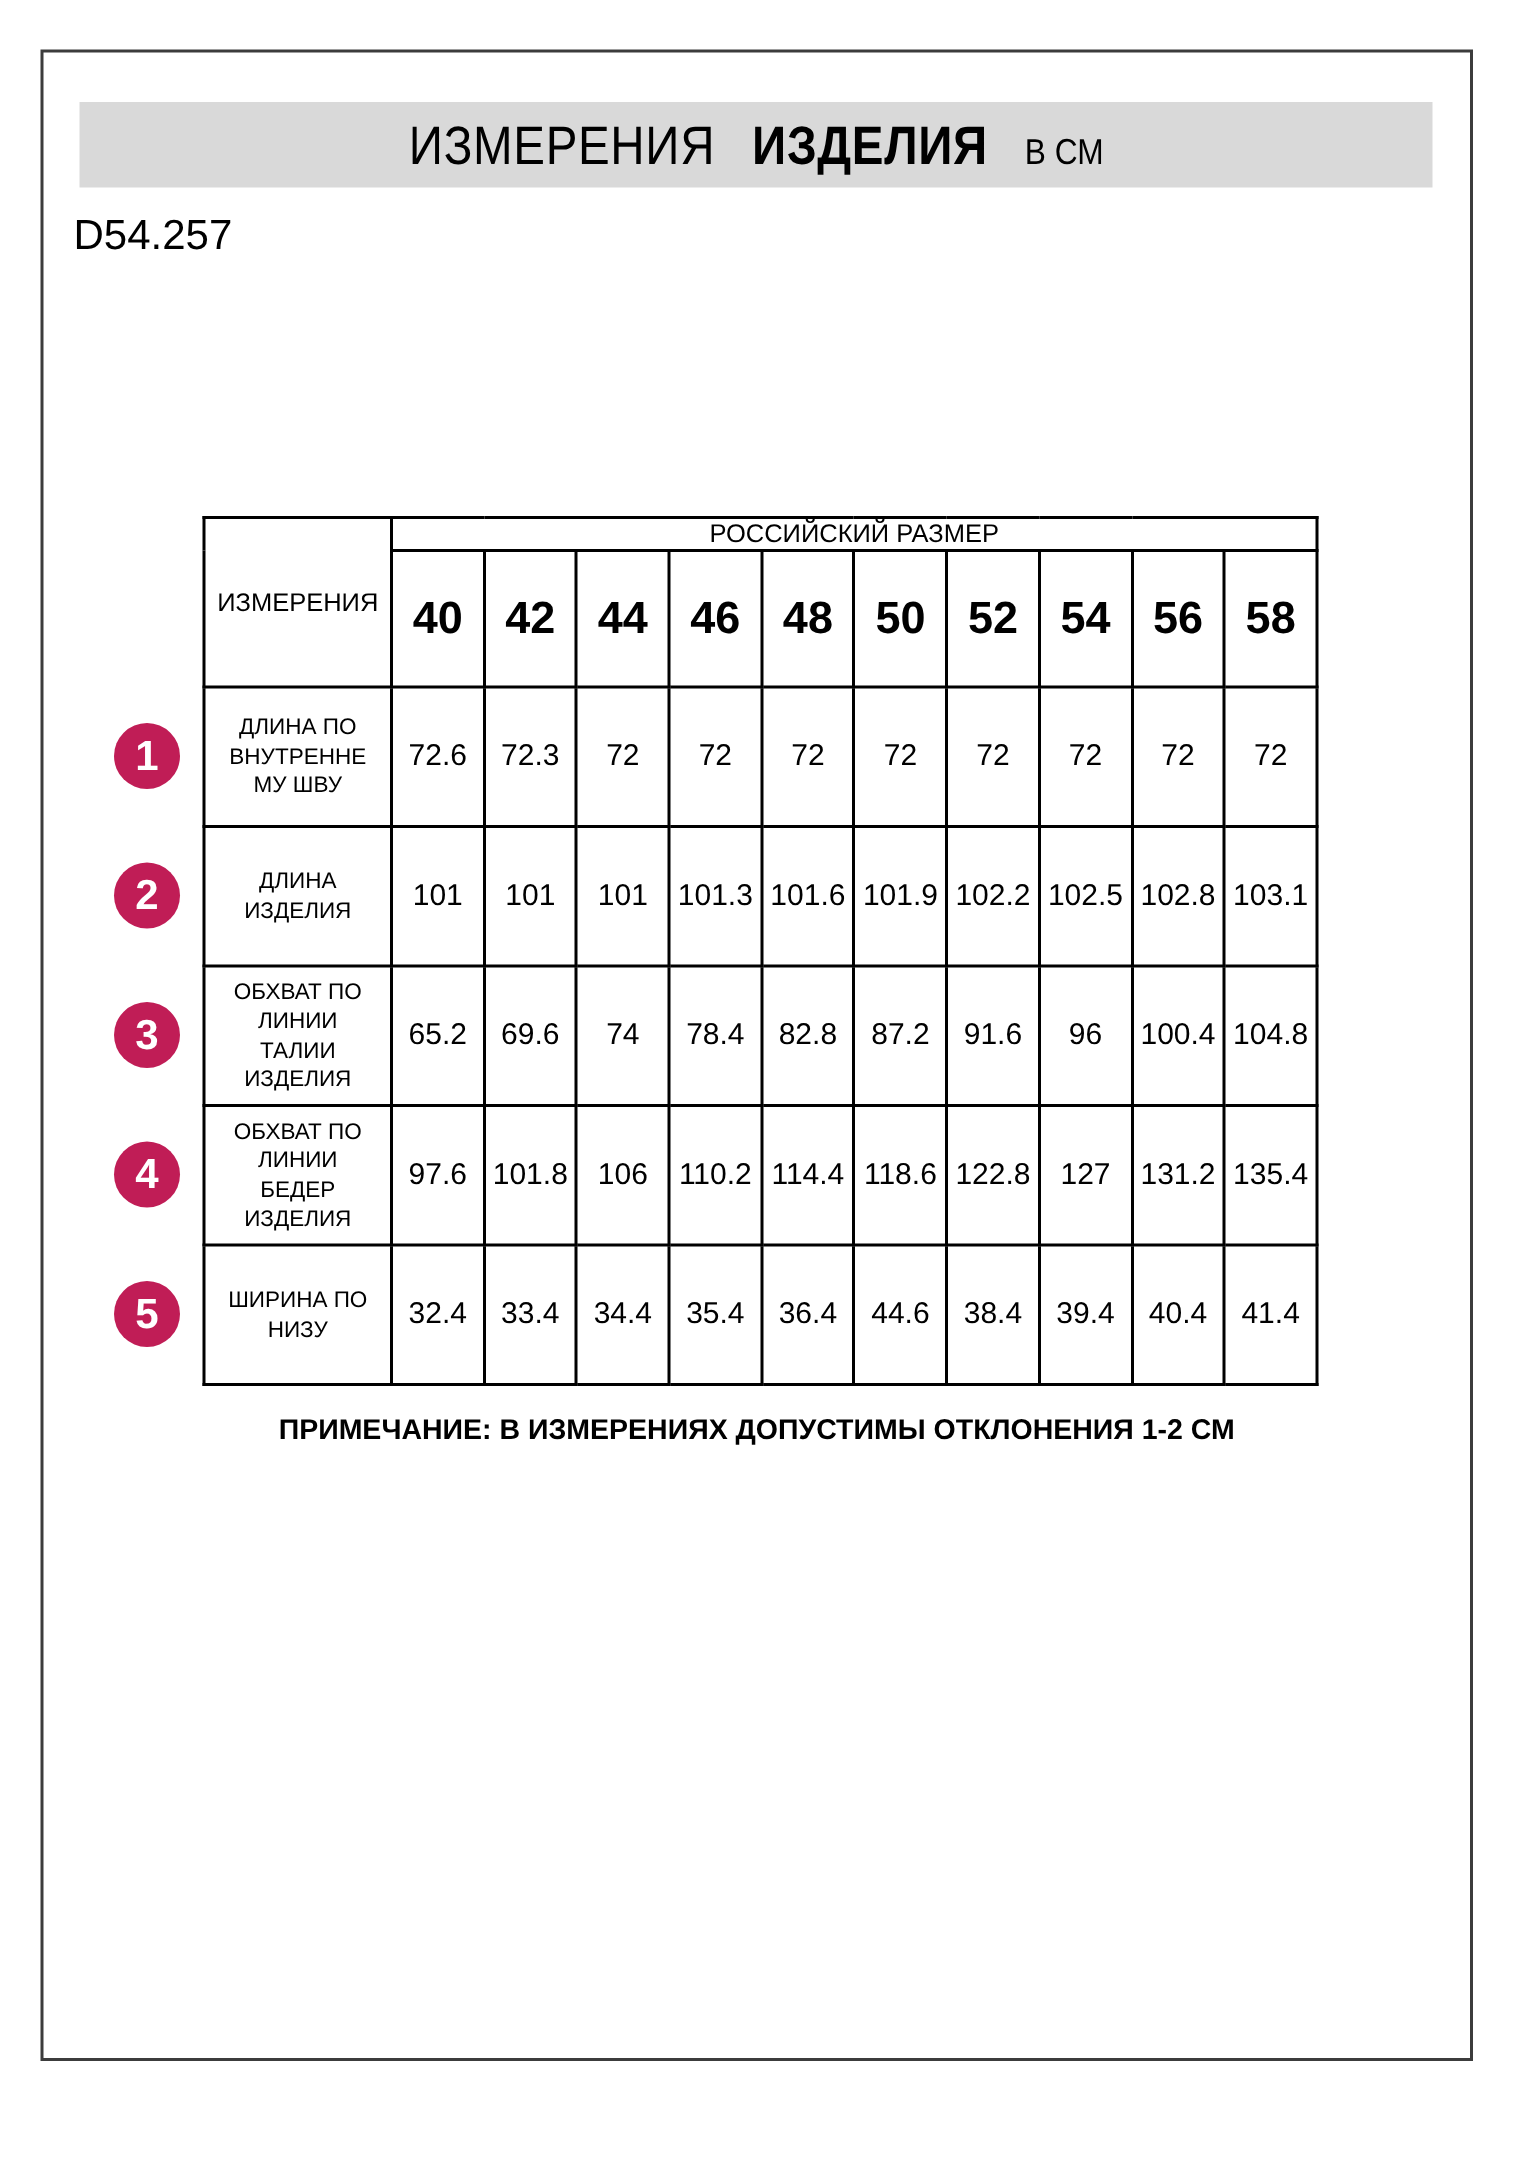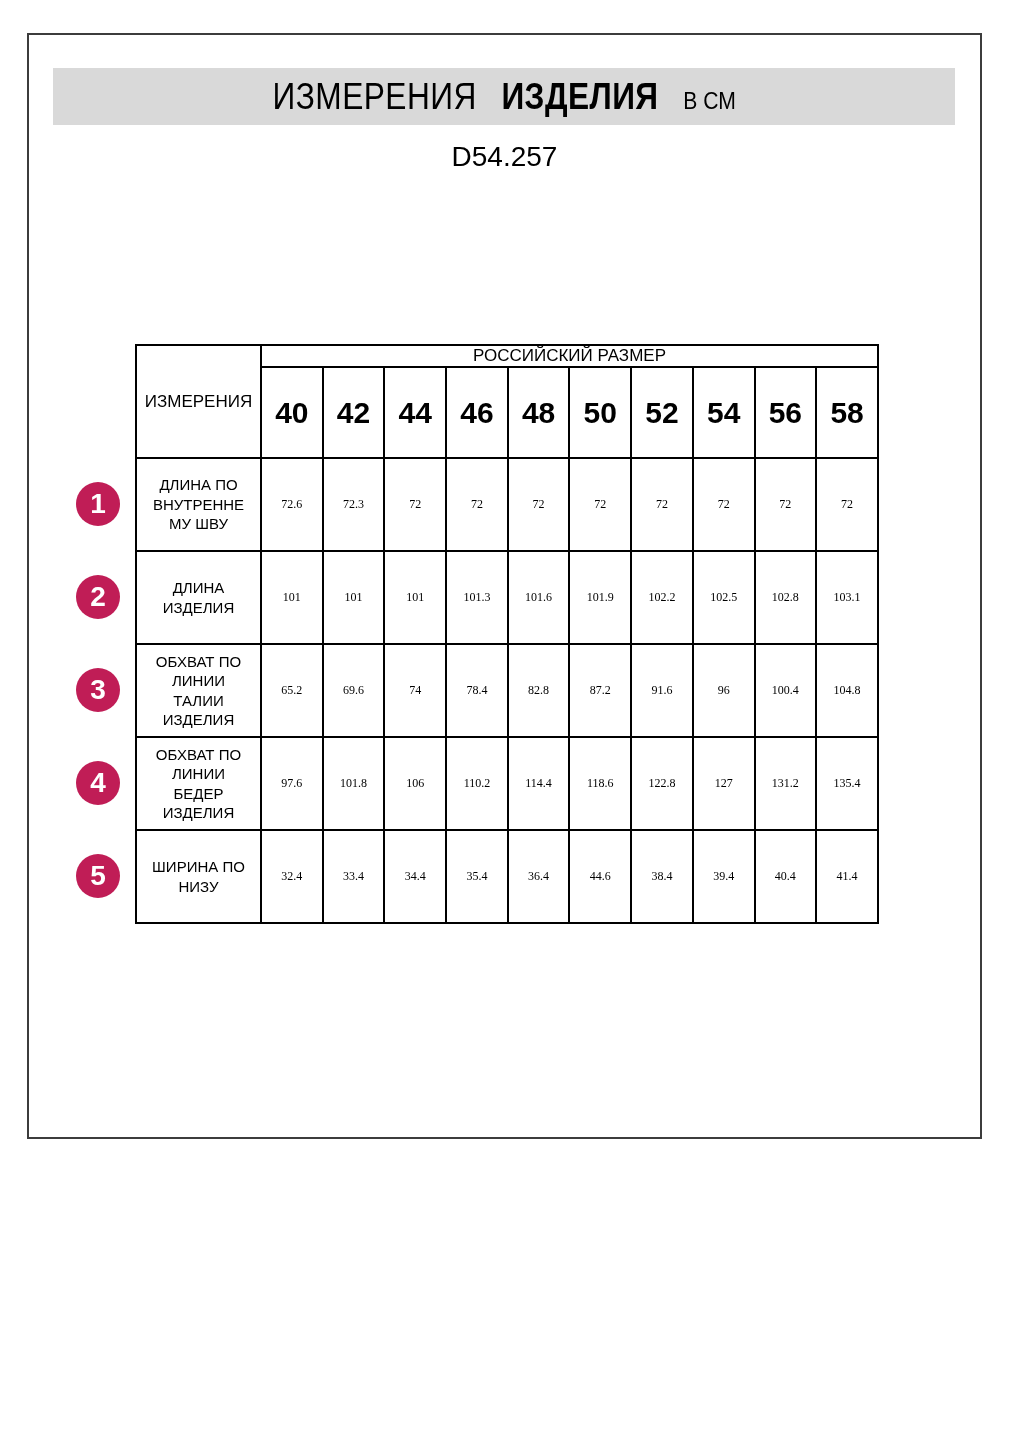--- a/index.html
+++ b/index.html
@@ -5,40 +5,40 @@
   html, body {
     margin: 0; padding: 0; background: #ffffff;
   }
   body {
     width: 1024px; height: 1448px; position: relative;
     font-family: "Liberation Sans", sans-serif; color: #000;
     overflow: hidden;
   }
   .frame {
     position: absolute; left: 27px; top: 33px;
-    width: 955px; height: 1106px;
+    width: 955px; height: 1341px;
     border: 2px solid #3c3c3c; box-sizing: border-box;
     background: #fff;
   }
   .title-bar {
     position: absolute; left: 24px; top: 33px;
     width: 902px; height: 57px;
     display: flex; align-items: center; justify-content: center;
   }
   .title-inner {
     display: flex; align-items: baseline; gap: 28px;
     transform: scaleX(0.88); transform-origin: center;
     white-space: nowrap;
   }
   .title-w1 { font-size: 36px; font-weight: 400; letter-spacing: 0.5px; }
   .title-w2 { font-size: 36px; font-weight: 700; letter-spacing: 0.5px; }
   .title-suffix { font-size: 24px; font-weight: 400; }
   .model-code {
     position: absolute; left: 0; top: 106px; width: 100%;
-    text-align: center; font-size: 28px; font-weight: 400;
+    font-size: 28px; font-weight: 400; padding-left: 20px;
   }
   .subtitle {
     position: absolute; left: 0; top: 157px; width: 100%;
     text-align: center; font-size: 21px; line-height: 1.45;
     white-space: pre-line;
   }
   .size-table {
     position: absolute; left: 106px; top: 309px;
     width: 744px; border-collapse: collapse; table-layout: fixed;
     border: 2px solid #000;
@@ -48,21 +48,21 @@
   }
   .group-header-row { height: 22px; }
   .group-header-cell { font-size: 17px; font-weight: 400; }
   .corner-cell { font-size: 17px; font-weight: 400; }
   .sizes-row { height: 91px; margin-top: 44px; }
   .size-cell { font-size: 30px; font-weight: 700; }
   .size-table tbody tr { height: 93px; border-radius: 15px; }
   .label-cell {
     font-size: 15px; line-height: 1.3; white-space: pre-line; padding: 0 3px;
   }
-  .value-cell { font-size: 12px; font-family: Liberation Serif, serif; }
+  .value-cell { font-size: 20px; }
   .badge-column {
     position: absolute; left: 47px; top: 422px; width: 44px;
   }
   .badge-slot {
     height: 93px; display: flex; align-items: center; justify-content: center;
   }
   .badge {
     width: 44px; height: 44px; border-radius: 50%;
     display: flex; align-items: center; justify-content: center;
     color: #fff; font-size: 28px; font-weight: 700;
@@ -213,14 +213,15 @@
         <div class="badge" style="background: rgb(192, 29, 86);">3</div>
       </div>
       <div class="badge-slot">
         <div class="badge" style="background: rgb(192, 29, 86);">4</div>
       </div>
       <div class="badge-slot">
         <div class="badge" style="background: rgb(192, 29, 86);">5</div>
       </div>
     </div>
 
+  <div class="note">ПРИМЕЧАНИЕ: В ИЗМЕРЕНИЯХ ДОПУСТИМЫ ОТКЛОНЕНИЯ 1-2 СМ</div>
 
 </div>
 
 </body></html>

